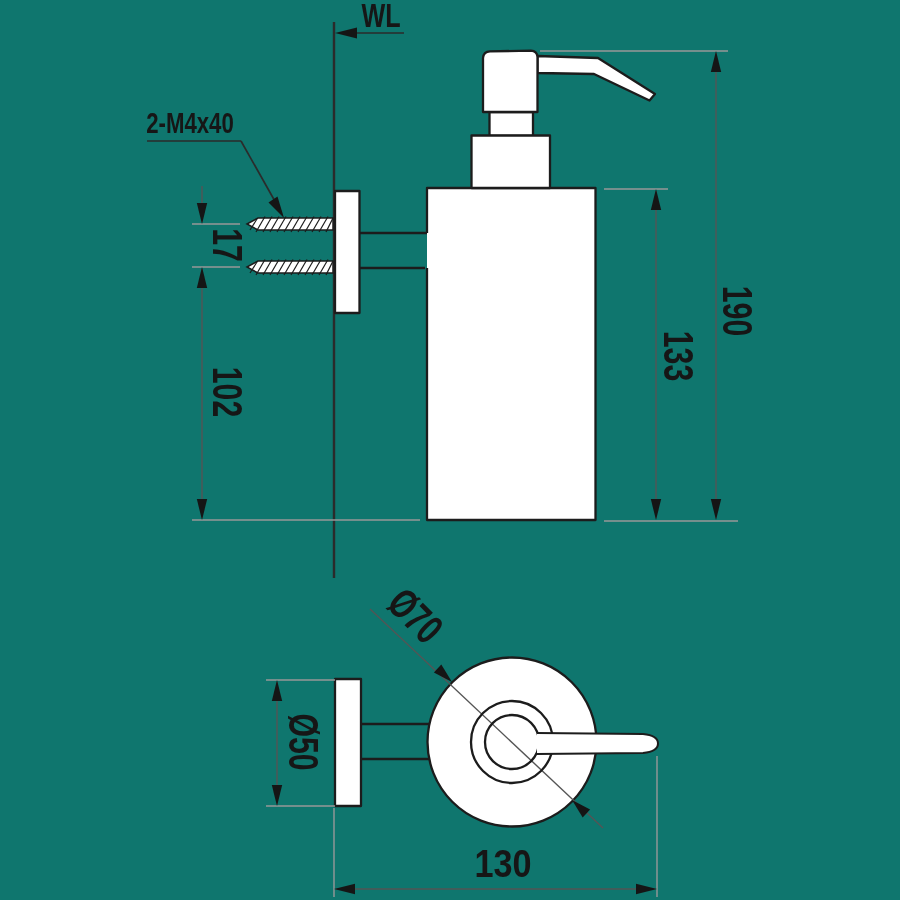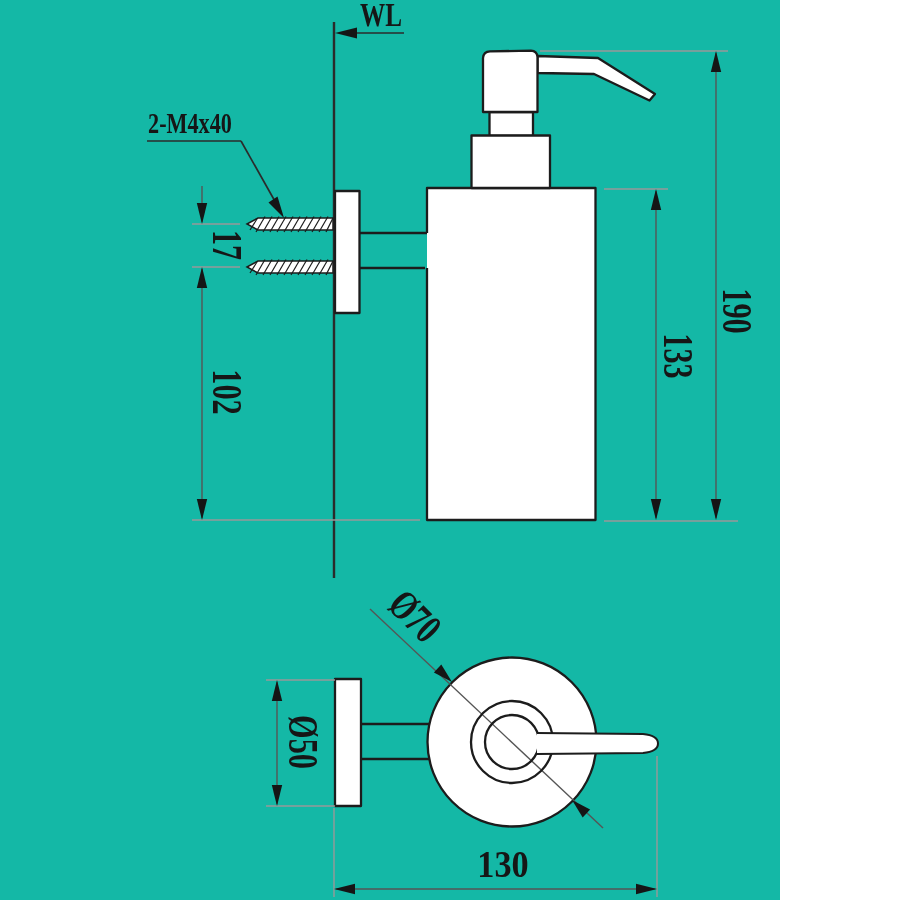--- a/index.html
+++ b/index.html
@@ -1,18 +1,18 @@
 <!DOCTYPE html>
 <html><head>
 <meta charset="utf-8">
 <style>
   html,body{margin:0;padding:0;background:#ffffff;}
   #stage{
-    position:relative;width:780px;height:900px;background:#14b8a6;overflow:hidden;
-    font-family:Liberation Serif, serif;
+    position:relative;width:900px;height:900px;background:#0f766e;overflow:hidden;
+    font-family:Liberation Sans, sans-serif;
   }
   #linework{position:absolute;left:0;top:0;}
   .lbl{
     position:absolute;color:#161616;font-weight:bold;white-space:nowrap;
     transform-origin:center center;line-height:1;
   }
   .lbl.h{transform:translate(-50%,-50%) scaleX(0.9);}
   .lbl.hc{transform:translate(-50%,-50%) scaleX(0.74);}
   .lbl.v{transform:translate(-50%,-50%) rotate(90deg) scaleX(0.72);}
   .lbl.d45{transform:translate(-50%,-50%) rotate(45deg) scaleX(0.72);}

